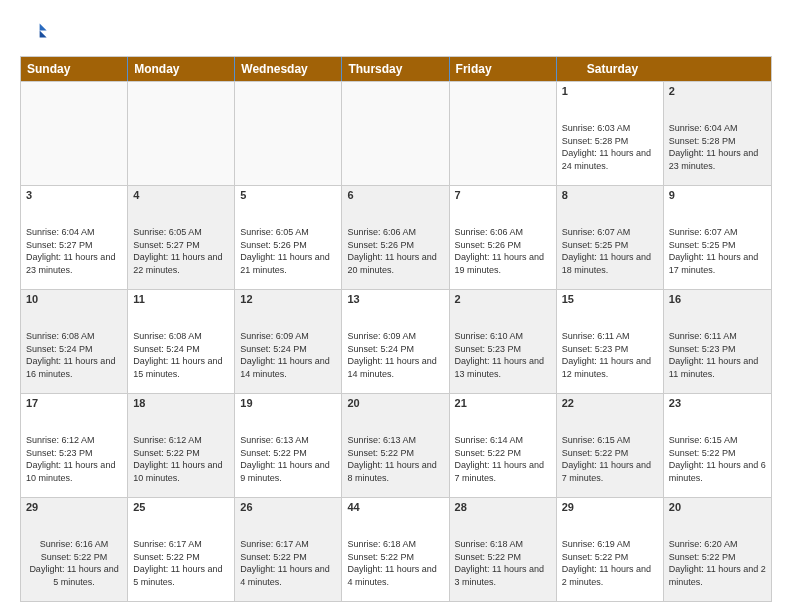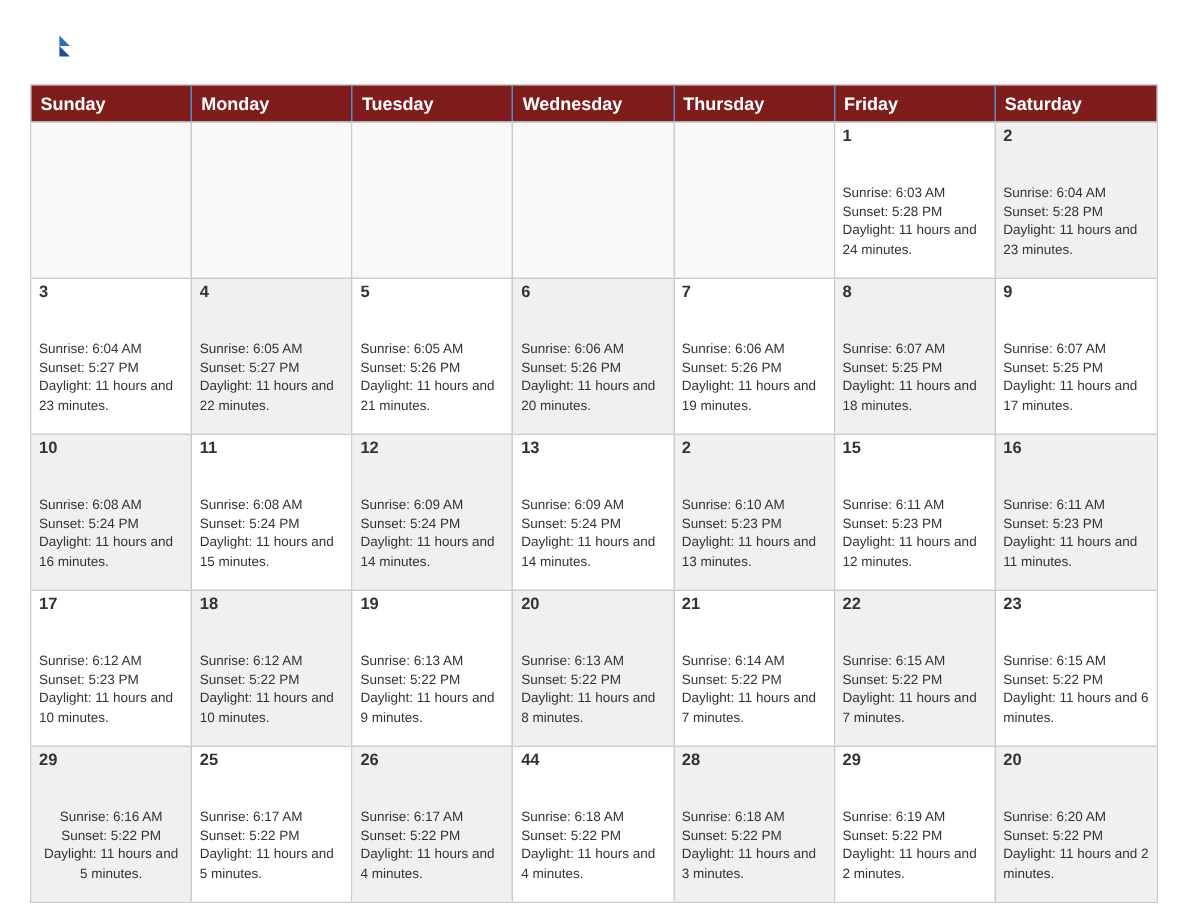--- a/index.html
+++ b/index.html
@@ -61,31 +61,31 @@
     }
     .calendar {
       flex: 1;
       display: flex;
       flex-direction: column;
       border: 1px solid #ccc;
     }
     .cal-header {
       display: grid;
       grid-template-columns: repeat(7, 1fr);
-      background: #7f1d1d;
+      background: #a16207;
     }
     .cal-header-cell {
       color: #fff;
       font-size: 12px;
       font-weight: bold;
       padding: 5px 6px;
       text-align: left;
       border-right: 1px solid #5590d0;
     }
-    .cal-header-cell:last-child { border-right: none; }
+    .cal-header-cell:last-child { border-right: none; margin-left: 24px; }
     .cal-body {
       flex: 1;
       display: grid;
       grid-template-rows: repeat(5, 1fr);
     }
     .cal-row {
       display: grid;
       grid-template-columns: repeat(7, 1fr);
       border-top: 1px solid #ccc;
     }
@@ -130,21 +130,20 @@
     <div class="title-block">
       <div class="month-title"></div>
       <div class="subtitle"></div>
     </div>
   </div>
 
   <div class="calendar">
     <div class="cal-header" id="cal-header">
         <div class="cal-header-cell">Sunday</div>
         <div class="cal-header-cell">Monday</div>
-        <div class="cal-header-cell">Tuesday</div>
         <div class="cal-header-cell">Wednesday</div>
         <div class="cal-header-cell">Thursday</div>
         <div class="cal-header-cell">Friday</div>
         <div class="cal-header-cell">Saturday</div>
       </div>
     <div class="cal-body" id="cal-body">
         <div class="cal-row">
           <div class="cal-cell empty"></div>
           <div class="cal-cell empty"></div>
           <div class="cal-cell empty"></div>

